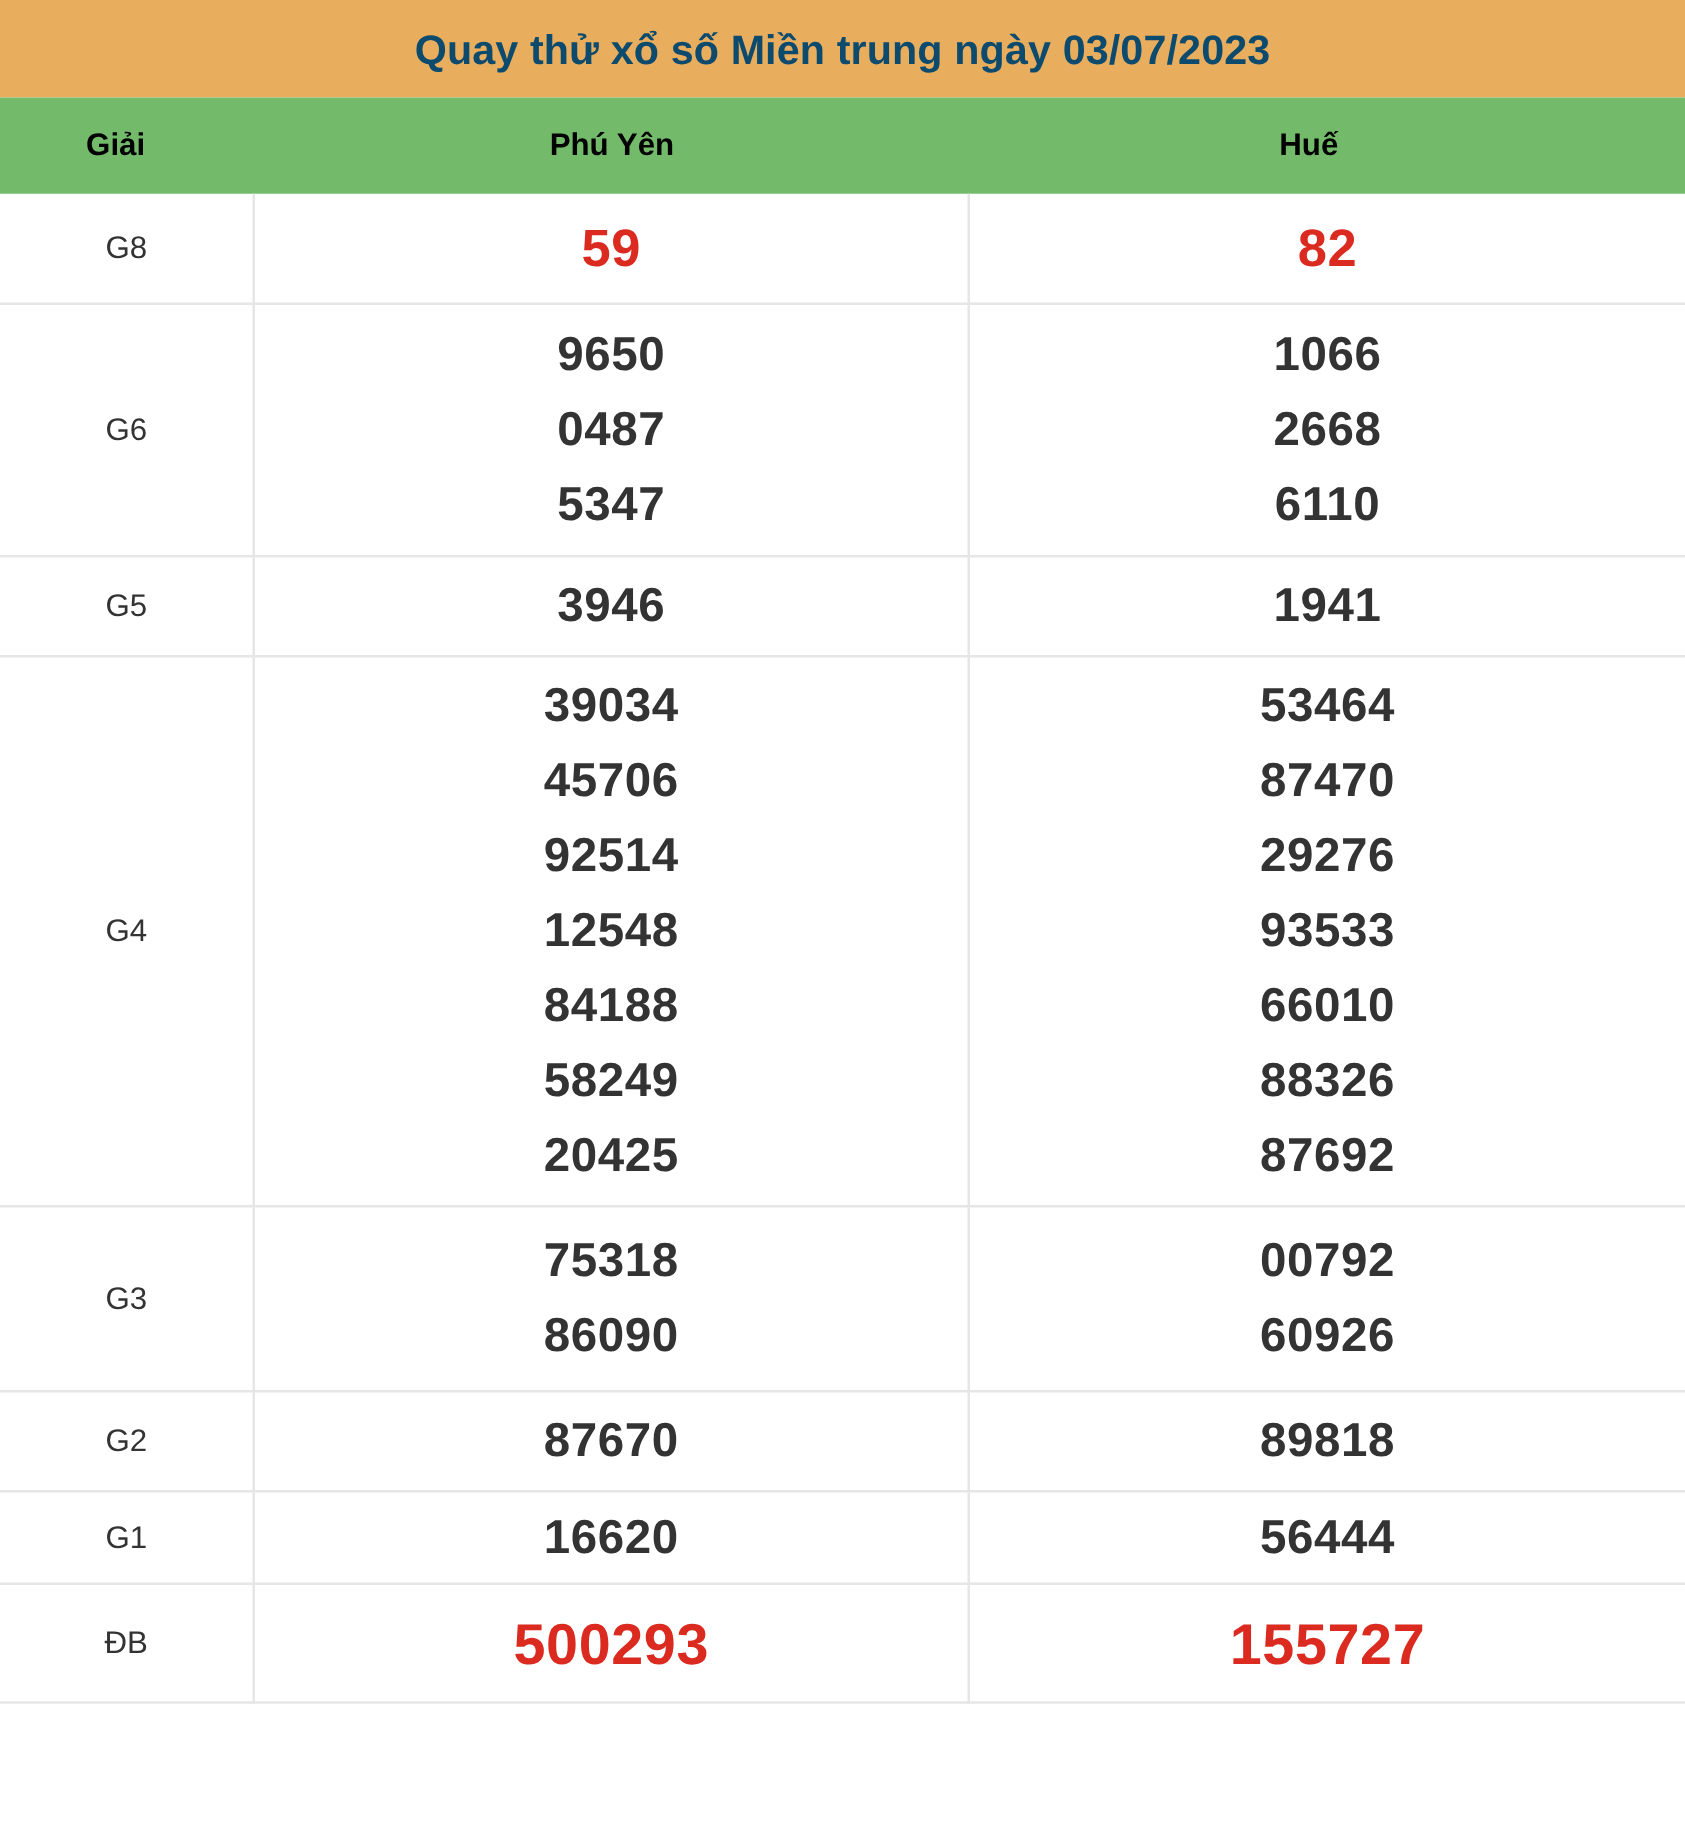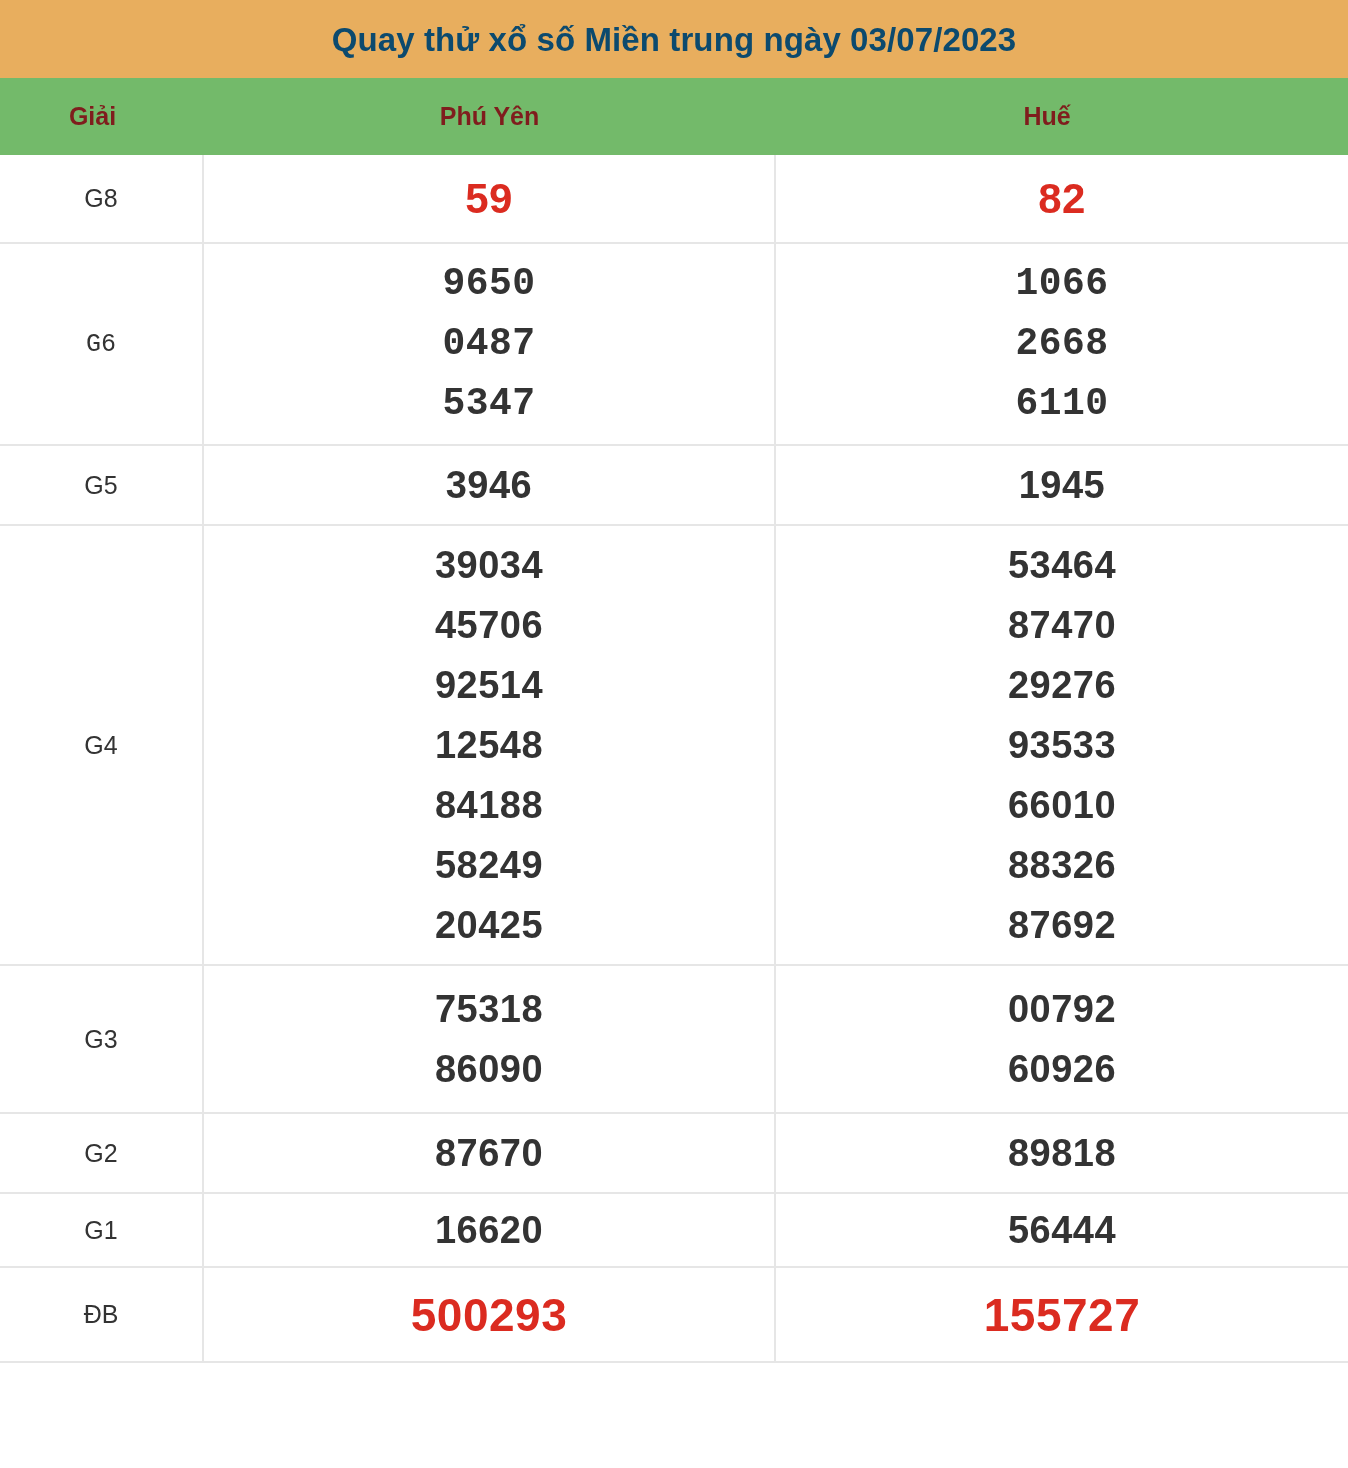--- a/index.html
+++ b/index.html
@@ -43,21 +43,21 @@
   .col-header {
     width: 100%;
     height: 77px;
     background: #73ba6a;
     display: flex;
     align-items: center;
   }
   .col-header .ch-cell {
     font-size: 25px;
     font-weight: bold;
-    color: #7f1d1d;
+    color: #000000;
     line-height: 1;
     white-space: nowrap;
   }
   .ch-prize  { width: 203px; text-align: center; padding-right: 18px; }
   .ch-huehoa { width: 572px; text-align: center; padding-right: 30px; }
   .ch-phuyen { width: 573px; text-align: center; }
 
   
   table.results {
     width: 100%;
@@ -101,21 +101,21 @@
   }
   .num-stack {
     display: block;
     padding: 6px 0;
   }
   .num-stack .num { display: block; }
 
   
   tr.r-g8 td { height: 88px; }
   tr.r-g7 td { height: 86px; }
-  tr.r-g6 td { height: 202px; font-family: Liberation Mono, monospace; }
+  tr.r-g6 td { height: 202px; }
   tr.r-g5 td { height: 80px; }
   tr.r-g4 td { height: 440px; }
   tr.r-g3 td { height: 148px; }
   tr.r-g2 td { height: 80px; }
   tr.r-g1 td { height: 64px; }
   tr.r-db td { height: 95px; }
 </style>
 </head>
 <body>
 
@@ -170,21 +170,21 @@
         </tr>
         <tr class="r-g5">
           <td class="prize-label"><span>G5</span></td>
           <td>
             <div class="num-stack">
               <span class="num">3946</span>
             </div>
           </td>
           <td class="prov-last">
             <div class="num-stack">
-              <span class="num">1945</span>
+              <span class="num">1941</span>
             </div>
           </td>
         </tr>
         <tr class="r-g4">
           <td class="prize-label"><span>G4</span></td>
           <td>
             <div class="num-stack">
               <span class="num">39034</span>
               <span class="num">45706</span>
               <span class="num">92514</span>

